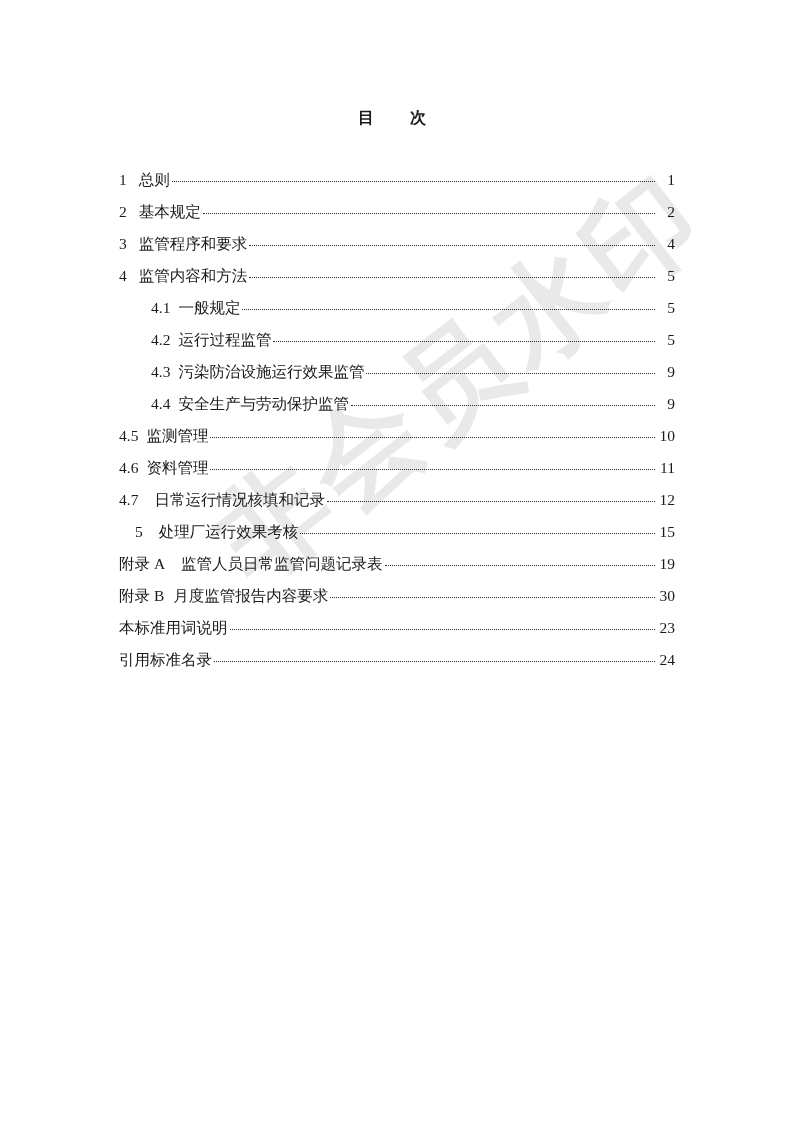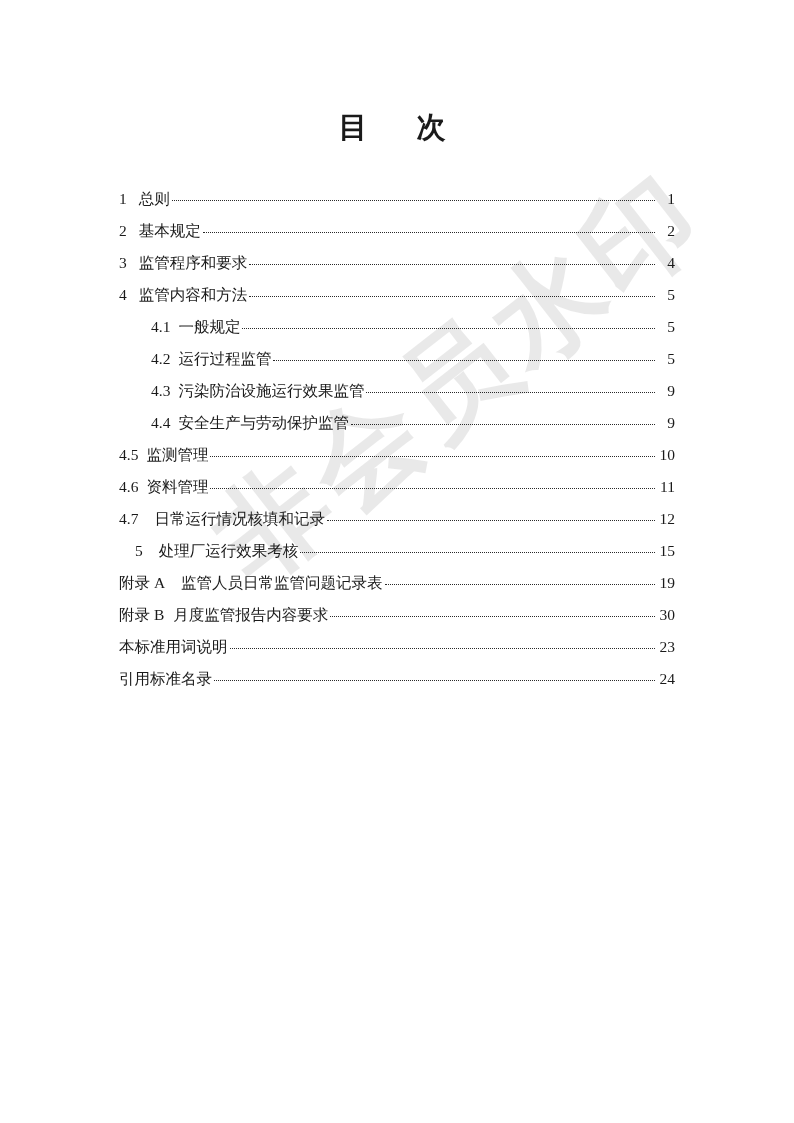--- a/index.html
+++ b/index.html
@@ -43,21 +43,21 @@
     transform-origin: left top;
     letter-spacing: 6px;
     white-space: nowrap;
   }
   .content {
     position: relative;
     z-index: 2;
   }
   .toc-title {
     text-align: center;
-    font-size: 29px;
+    font-size: 16px;
     font-weight: bold;
     letter-spacing: 10px;
     margin-top: 108px;
     margin-bottom: 26px;
     font-family: "Liberation Serif", "DejaVu Serif", serif;
   }
   .toc-list {
     margin: 0 auto;
     width: 556px;
     padding: 0;

